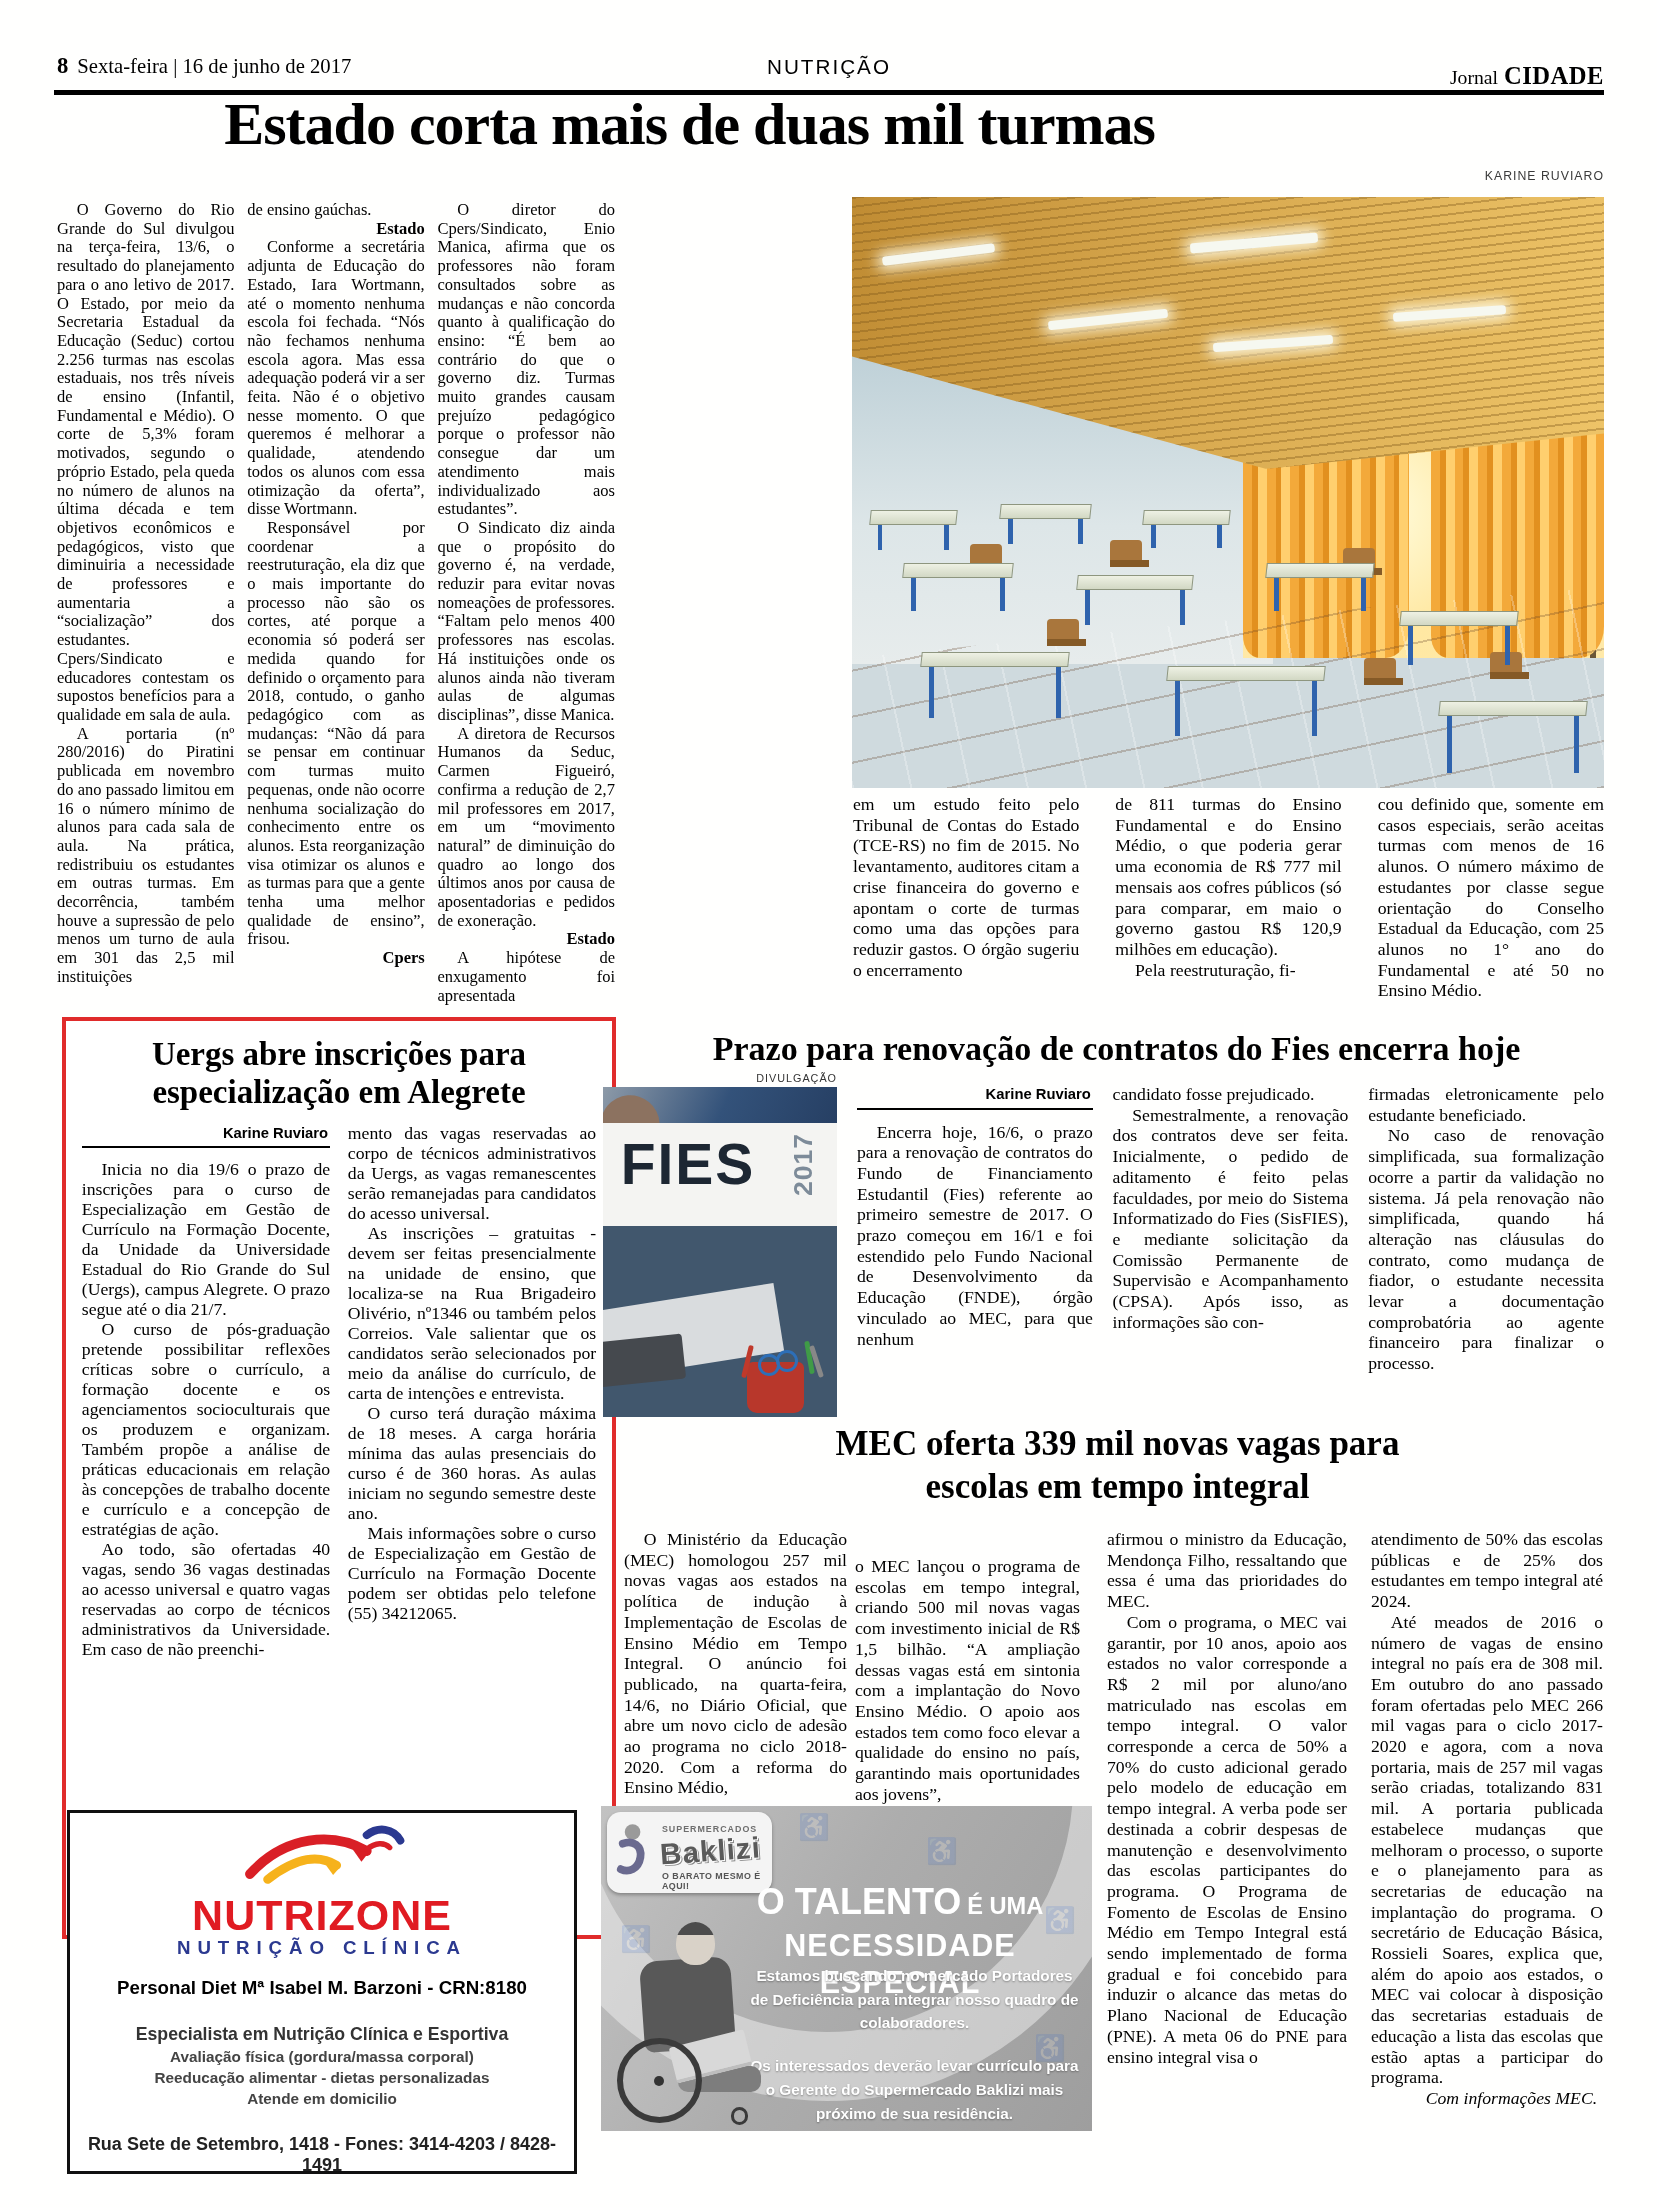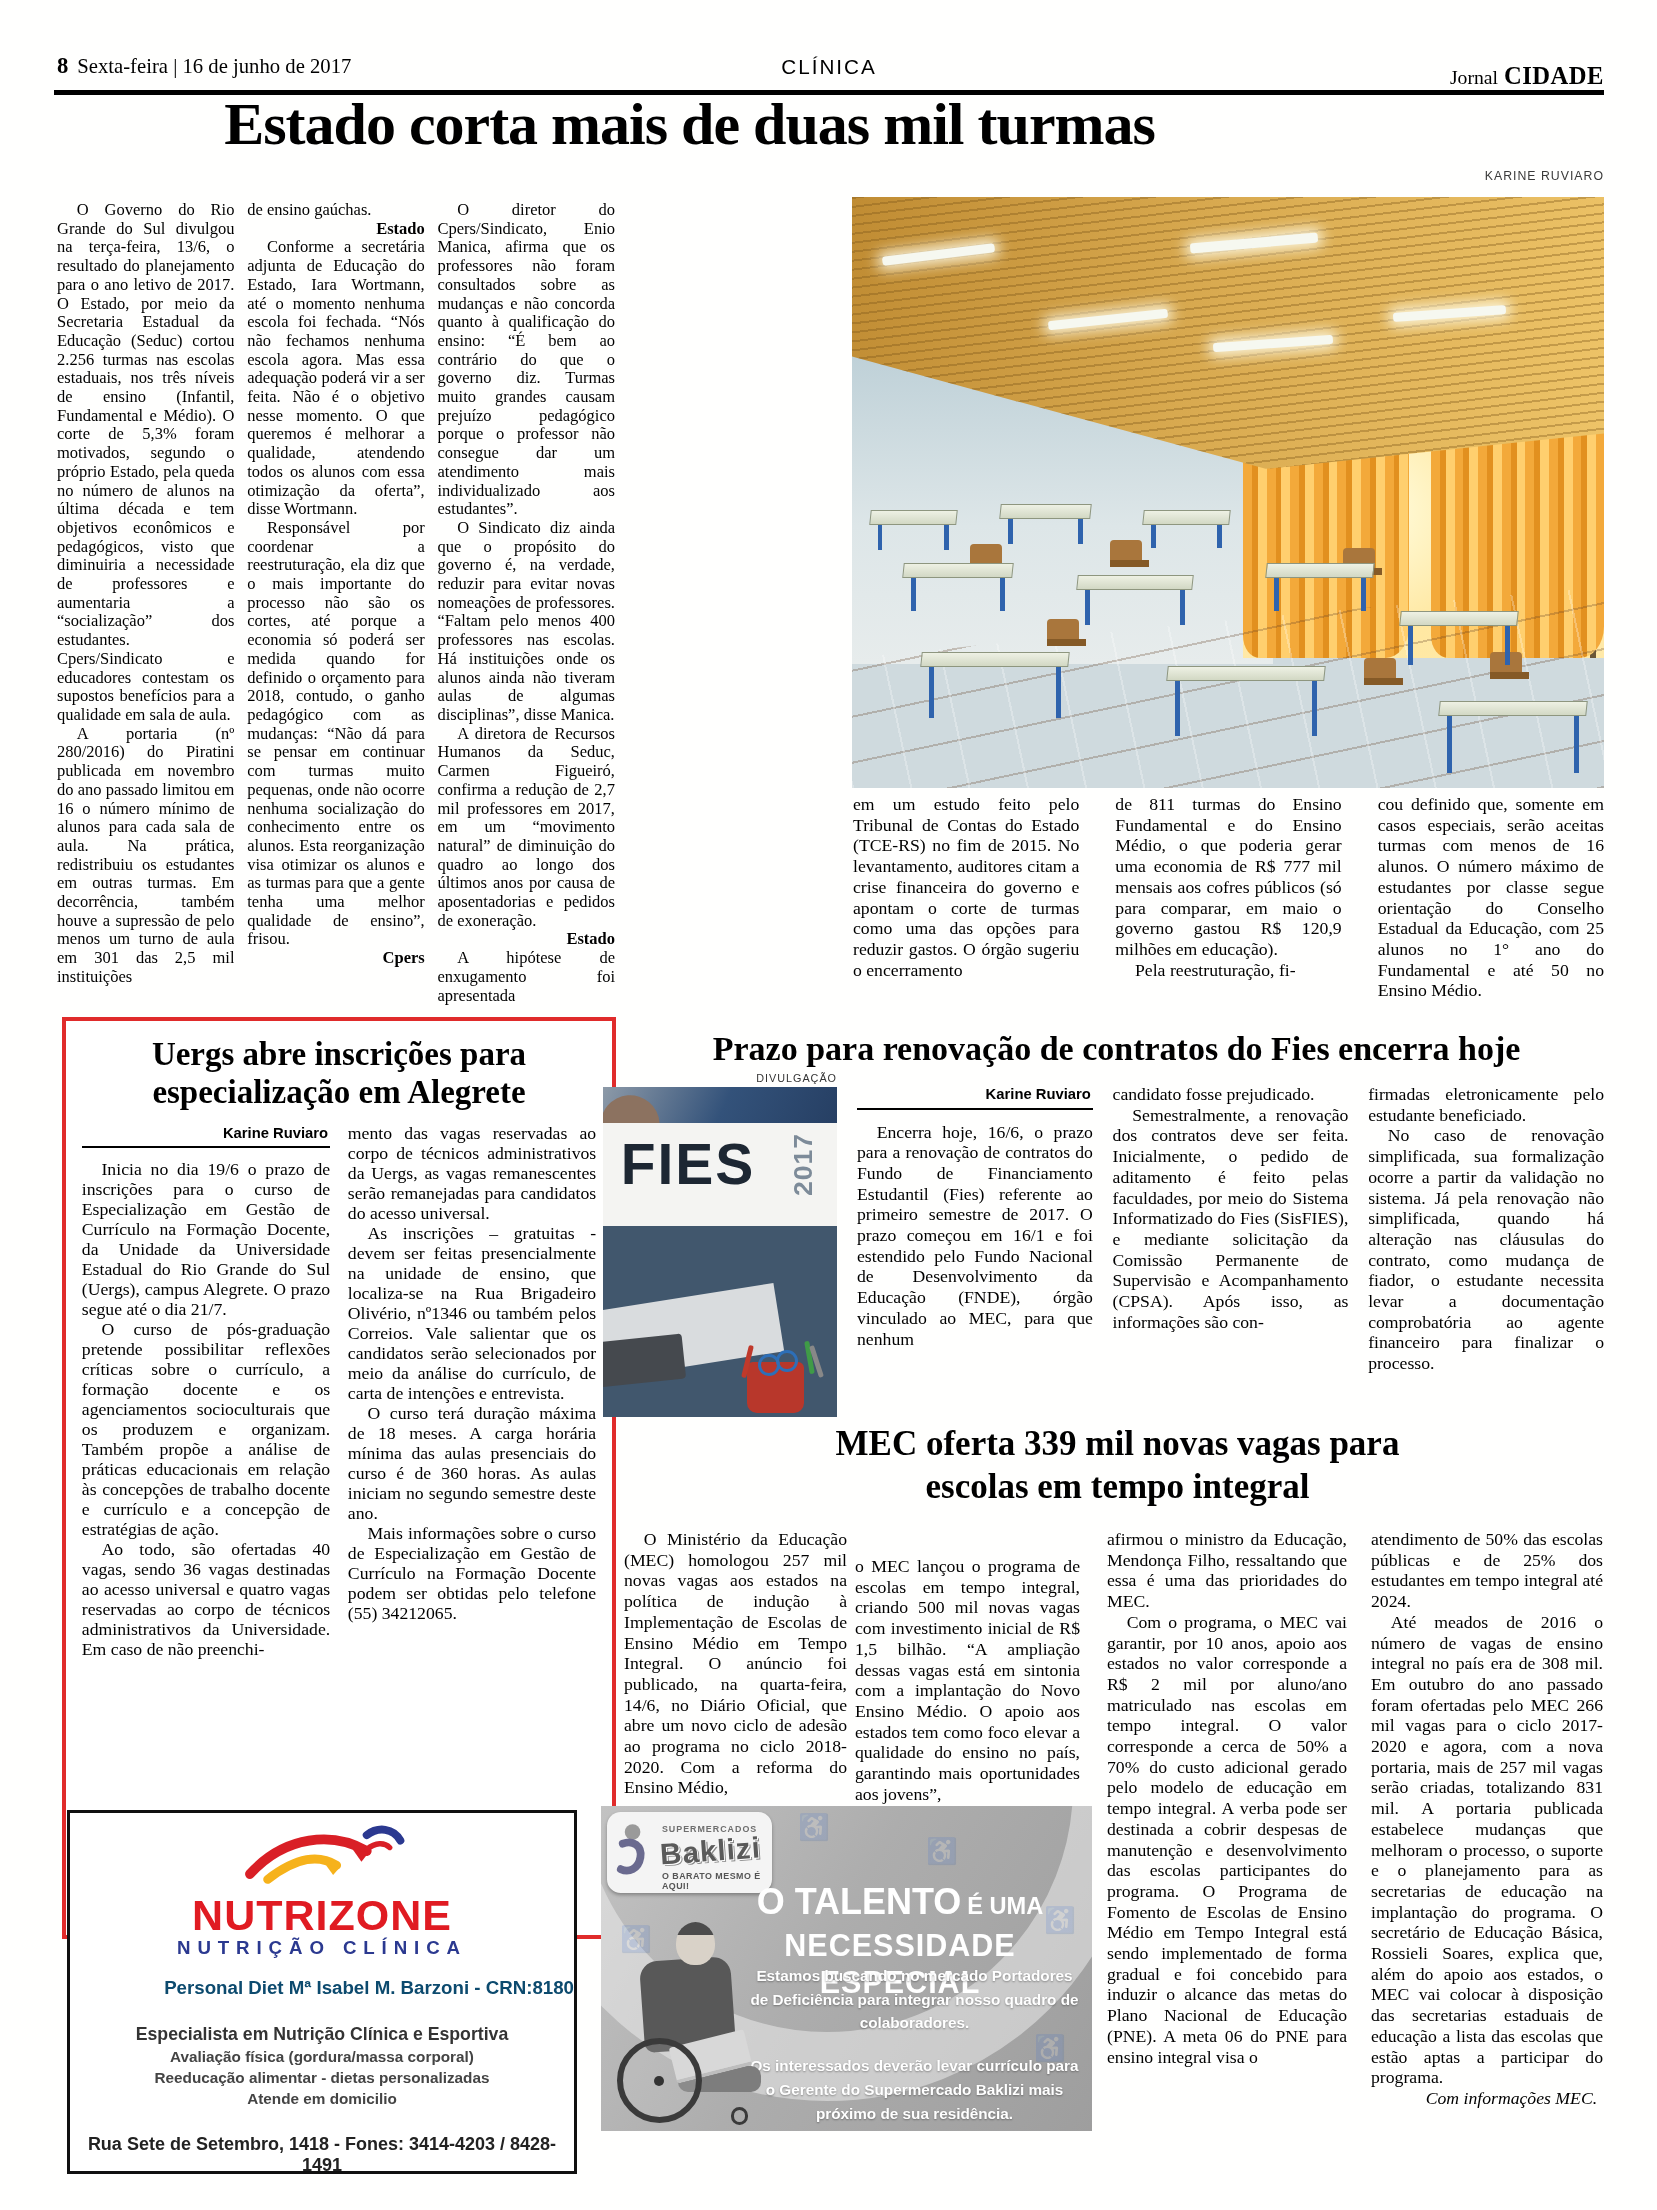--- a/index.html
+++ b/index.html
@@ -120,21 +120,21 @@
   .mec4{left:1371px;top:1529px;width:232px;height:652px;}
   .agency{font-style:italic;text-align:right;margin:0;padding-right:5.9px;}
 
   
   .nutri{left:67px;top:1810px;width:510px;height:364px;border:3.9px solid #101010;
          box-sizing:border-box;background:#fff;text-align:center;
          font-family:"Liberation Sans",sans-serif;}
   .nutri .logo{margin-top:5.9px;}
   .nutri .nname{font-size:43px;font-weight:bold;color:#e01b22;letter-spacing:1px;line-height:39px;}
   .nutri .ntag{font-size:18.7px;font-weight:bold;color:#2b3990;letter-spacing:6.9px;margin-top:2px;}
-  .nutri .nperson{font-size:18.7px;font-weight:bold;color:#0c4a6e;margin-top:17.7px;text-align:right;}
+  .nutri .nperson{font-size:18.7px;font-weight:bold;color:#000000;margin-top:17.7px;}
   .nutri .nl1{font-size:17.7px;font-weight:bold;color:#333;margin-top:25.6px;}
   .nutri .nl{font-size:15.3px;font-weight:bold;color:#444;margin-top:3px;}
   .nutri .naddr{font-size:18px;font-weight:bold;color:#222;margin-top:25.6px;}
 
   
   .bak{left:601px;top:1806px;width:491px;height:325px;overflow:hidden;
        background:linear-gradient(120deg,#c2c2c2 0%,#adadad 45%,#9e9e9e 100%);
        font-family:"Liberation Sans",sans-serif;}
   .bak .swoosh{position:absolute;left:-89px;top:-335px;width:630px;height:630px;border-radius:50%;
        border:69px solid rgba(235,235,235,.55);box-sizing:border-box;}
@@ -175,21 +175,21 @@
        border-radius:50%;box-sizing:border-box;}
 </style>
 </head>
 <body>
 
 <div id="page">
 
   <div class="abs mh-left">
     <b>8</b><span>Sexta-feira | 16 de junho de 2017</span>
   </div>
-  <div class="abs mh-center">CLÍNICA</div>
+  <div class="abs mh-center">NUTRIÇÃO</div>
   <div class="abs mh-right">
     <span>Jornal</span><b>CIDADE</b>
   </div>
   <div class="abs mh-rule"></div>
 
   <h1 class="abs h1" style="margin:0;">Estado corta mais de duas mil turmas</h1>
   <div class="abs ph-credit">KARINE RUVIARO</div>
 
   <div class="abs photo">
     <div class="pw-wall"></div>

